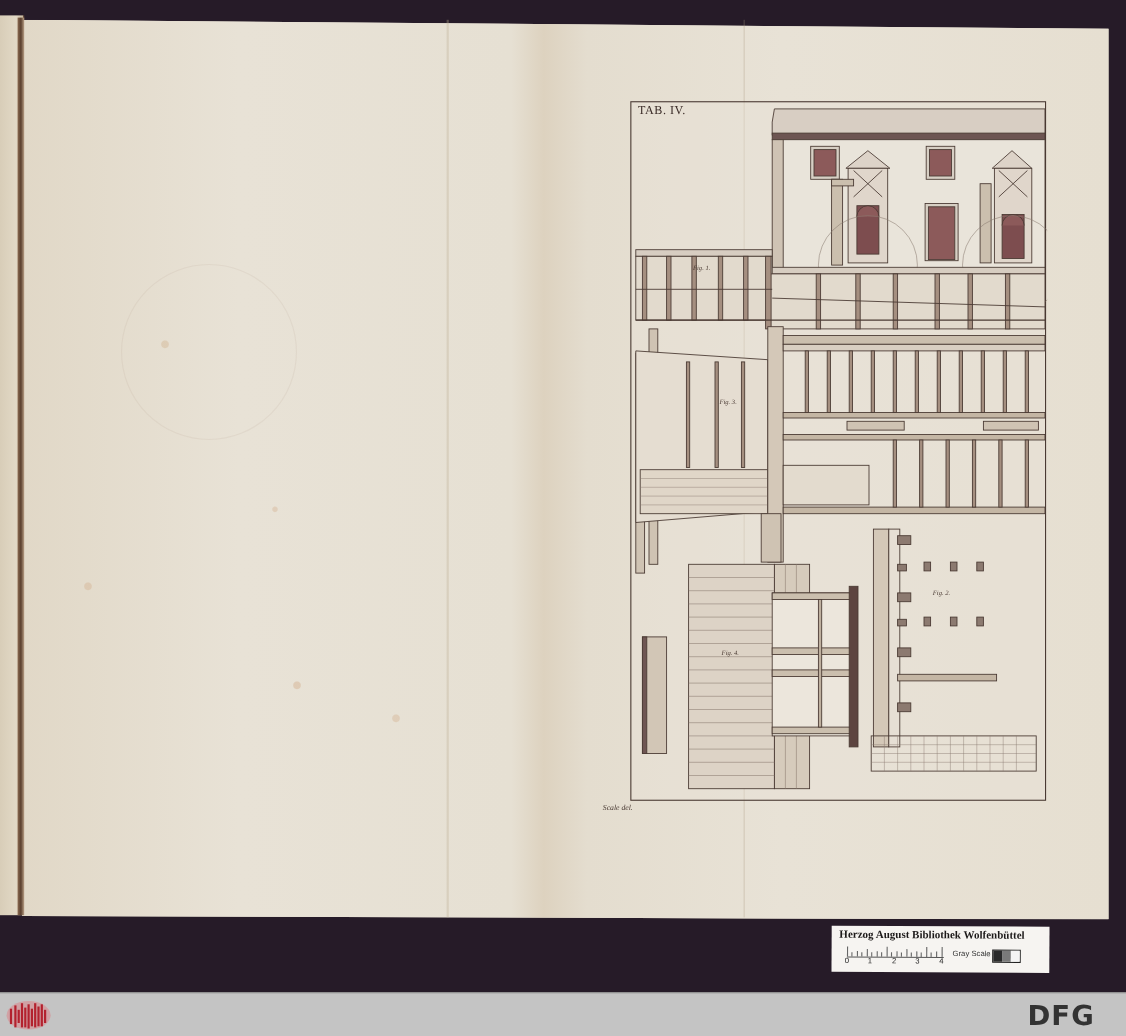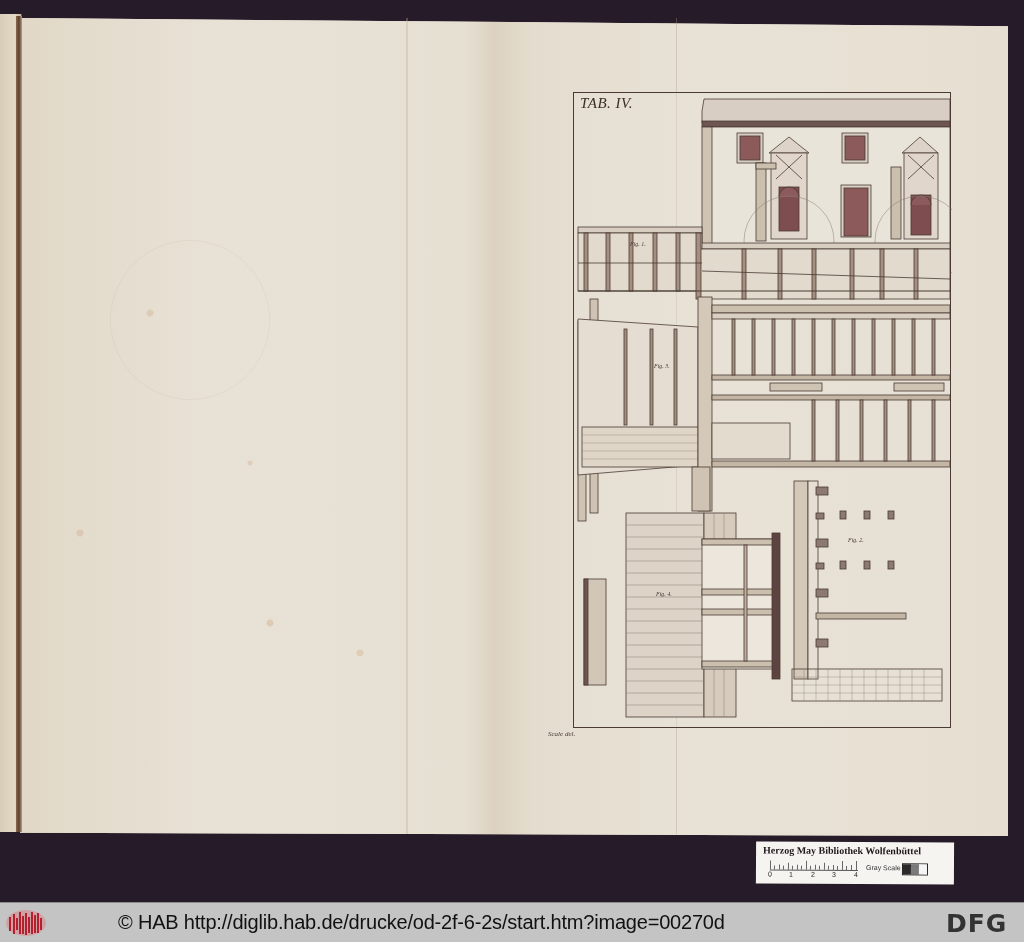--- a/index.html
+++ b/index.html
@@ -28,21 +28,21 @@
     clip-path: polygon(0 0, 100% 1%, 100% 100%, 0 99.6%); }
   .fold-line { position: absolute; left: 406px; top: 18px; width: 2px; height: 816px; background: rgba(190,175,150,.35); }
   .fold-line2 { position: absolute; left: 676px; top: 18px; width: 1px; height: 816px; background: rgba(170,155,130,.35); }
   .ghost-stamp { position: absolute; left: 110px; top: 240px; width: 160px; height: 160px; border-radius: 50%;
     border: 1px solid rgba(170,150,130,.12); }
 
   
   .plate { position: absolute; left: 573px; top: 92px; width: 378px; height: 636px;
     border: 1.5px solid #4a3a33; background: rgba(232,226,214,.4); }
   .plate-title { position: absolute; left: 6px; top: 2px; font-family: "Liberation Serif", serif;
-    font-size: 15px; color: #3b2c28; letter-spacing: .5px; font-style: italic; }
+    font-size: 11px; color: #3b2c28; letter-spacing: .5px; }
   .plate-signature { position: absolute; left: 548px; top: 730px; font-family: "Liberation Serif", serif;
     font-style: italic; font-size: 7px; color: #4a3a33; }
   .plate svg { position: absolute; left: 0; top: 0; }
 
   .fig-label { position: absolute; font-family: "Liberation Serif", serif; font-style: italic;
     font-size: 6px; color: #4a3a33; }
 
   
   .calib-card { position: absolute; left: 756px; top: 842px; width: 198px; height: 42px; background: #f6f4f1;
     transform: rotate(0.3deg); }
@@ -57,21 +57,21 @@
     border: 1px solid #222; }
   .grayscale-swatches span { flex: 1; }
 
   
   .footer { position: absolute; left: 0; top: 902px; width: 1024px; height: 40px; background: #c4c4c4;
     border-top: 1px solid #8d8d8d; }
   .hab-logo { position: absolute; left: 5px; top: 6px; width: 42px; height: 28px; }
   .copyright { position: absolute; left: 118px; top: 8px; font-family: "Liberation Sans", sans-serif;
     font-size: 20px; color: #111; letter-spacing: -0.2px; white-space: nowrap; }
   .dfg-logo { position: absolute; left: 934px; top: 6px; font-family: "DejaVu Sans", sans-serif;
-    font-weight: bold; font-size: 25px; color: #333; letter-spacing: 1px; margin-left: 12px; }
+    font-weight: bold; font-size: 25px; color: #333; letter-spacing: 1px; }
 </style>
 </head>
 <body>
 
 <div class="scan">
   <div class="under-page"></div>
   <div class="spread"></div>
   <div class="spine-shadow"></div>
   <div class="fold-line"></div>
   <div class="fold-line2"></div>
@@ -253,21 +253,21 @@
     </svg>
 
     <span class="fig-label" style="left:56px;top:148px;">Fig. 1.</span>
     <span class="fig-label" style="left:274px;top:444px;">Fig. 2.</span>
     <span class="fig-label" style="left:80px;top:270px;">Fig. 3.</span>
     <span class="fig-label" style="left:82px;top:498px;">Fig. 4.</span>
   </div>
   <div class="plate-signature">Scale del.</div>
 
   <div class="calib-card">
-    <div class="calib-title">Herzog May Bibliothek Wolfenbüttel</div>
+    <div class="calib-title">Herzog August Bibliothek Wolfenbüttel</div>
     <div class="ruler">
       <i style="left:0;height:9px"></i>
         <i style="left:4px;height:4px"></i>
         <i style="left:9px;height:5px"></i>
         <i style="left:13px;height:4px"></i>
       <i style="left:18px;height:7px"></i>
         <i style="left:22px;height:4px"></i>
         <i style="left:27px;height:5px"></i>
         <i style="left:31px;height:4px"></i>
       <i style="left:36px;height:9px"></i>
@@ -309,15 +309,14 @@
         <rect x="14" y="3" width="2" height="22"></rect>
       <rect x="17" y="7" width="2" height="18"></rect>
         <rect x="20" y="4" width="2" height="22"></rect>
       <rect x="23" y="8" width="2" height="16"></rect>
         <rect x="26" y="3" width="2" height="22"></rect>
       <rect x="29" y="6" width="2" height="18"></rect>
         <rect x="32" y="4" width="2" height="20"></rect>
       <rect x="35" y="9" width="2" height="12"></rect>
     </g>
   </svg>
-  <div class="copyright">© HAB http://diglib.hab.de/drucke/od-2f-6-2s/start.htm?image=00270d</div>
   <div class="dfg-logo">DFG</div>
 </div>
 
 </body></html>

